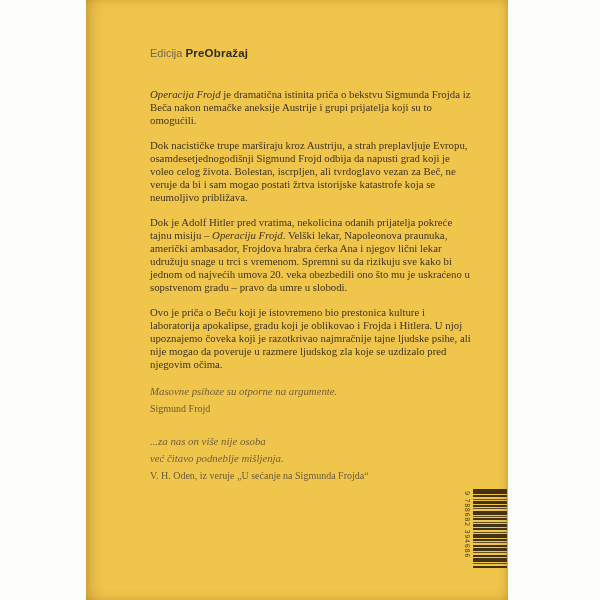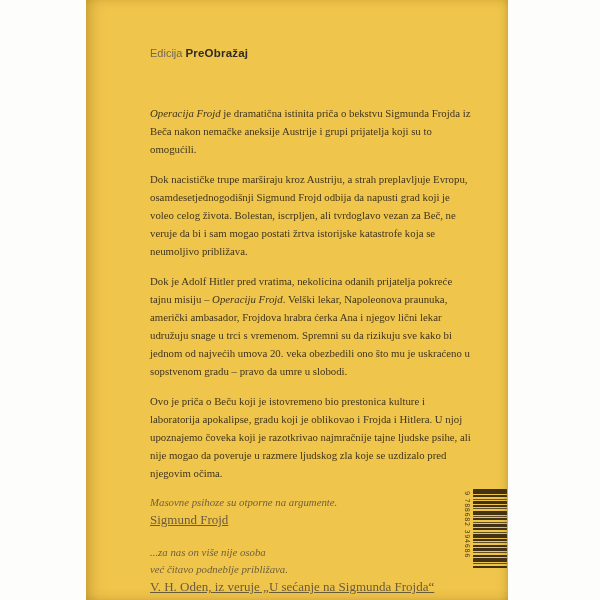--- a/index.html
+++ b/index.html
@@ -17,35 +17,35 @@
       inset -7px 0 10px -6px rgba(120,80,0,.30),
       inset 0 -8px 12px -8px rgba(120,80,0,.18),
       inset 0 8px 12px -8px rgba(150,105,10,.15);
   }
   .content{
     position:absolute;left:64px;top:46px;width:322px;
     color:#3F351F;
   }
   .edition-line{
     font-family:"Liberation Sans", sans-serif;
-    font-size:11px;line-height:14px;margin-bottom:44px;
+    font-size:11px;line-height:14px;margin-bottom:28px;
     color:#716755;
   }
   .edition-name{
     font-weight:bold;color:#2E2B24;font-size:11.5px;letter-spacing:.2px;
   }
   .synopsis p{
     margin:0 0 12px 0;
-    font-size:10.8px;line-height:18px;
+    font-size:10.8px;line-height:13px;
     color:#3F351F;text-align:left;
   }
   .italic{font-style:italic;}
   .quote-block{color:#6F5F3D;}
   .quote-line{font-style:italic;font-size:10.8px;line-height:17px;}
-  .quote-attrib{font-style:normal;font-size:13px;line-height:17px;color:#6A5B3B;text-decoration:underline;}
+  .quote-attrib{font-style:normal;font-size:10px;line-height:17px;color:#6A5B3B;}
   .quote-block.second{margin-top:16px;}
   .barcode{
     position:absolute;right:1px;top:489px;height:82px;
     display:flex;flex-direction:row;align-items:stretch;gap:2px;
   }
   .isbn-vert{
     writing-mode:vertical-rl;
     font-family:"DejaVu Sans", sans-serif;
     font-size:6.5px;letter-spacing:.6px;
     color:#4A3A18;align-self:flex-start;padding-top:2px;
@@ -77,21 +77,21 @@
         <p>Ovo je priča o Beču koji je istovremeno bio prestonica kulture i laboratorija apokalipse, gradu koji je oblikovao i Frojda i Hitlera. U njoj upoznajemo čoveka koji je razotkrivao najmračnije tajne ljudske psihe, ali nije mogao da poveruje u razmere ljudskog zla koje se uzdizalo pred njegovim očima.</p>
       </div>
 
       <div class="quote-block">
         <div class="quote-line">Masovne psihoze su otporne na argumente.</div>
         <div class="quote-attrib">Sigmund Frojd</div>
       </div>
 
       <div class="quote-block second">
         <div class="quote-line">...za nas on više nije osoba</div>
-        <div class="quote-line">već čitavo podneblje približava.</div>
+        <div class="quote-line">već čitavo podneblje mišljenja.</div>
         <div class="quote-attrib">V. H. Oden, iz veruje „U sećanje na Sigmunda Frojda“</div>
       </div>
 
     </div>
 
     <div class="barcode">
       <span class="isbn-vert">9 788682 394686</span>
       <div class="bars">
           <div class="bar" style="height: 5px;"></div>
           <div class="bar" style="height: 2px;"></div>

